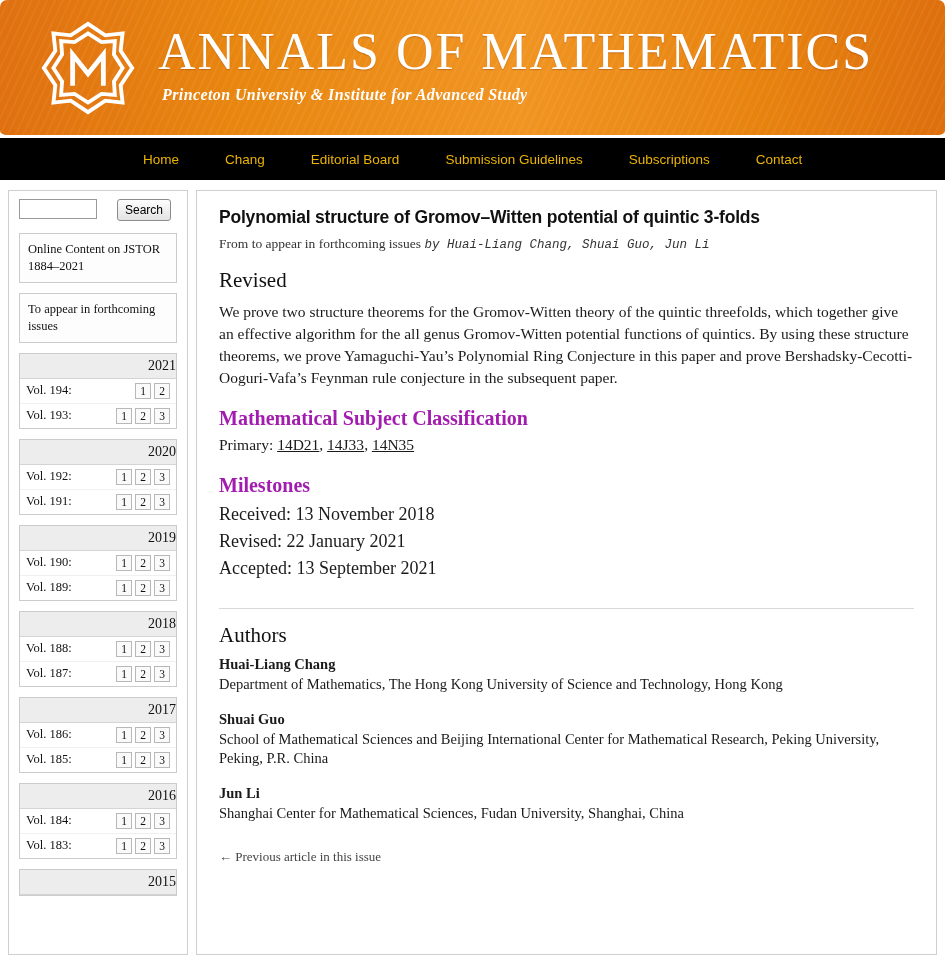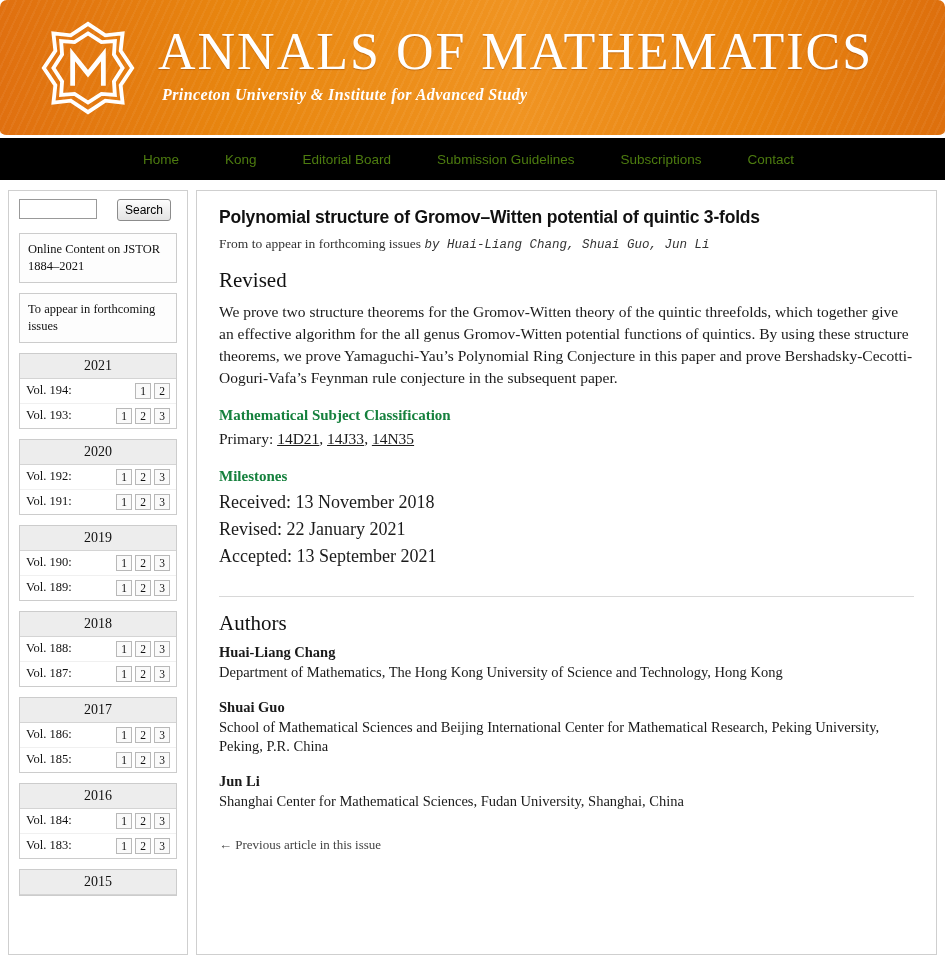--- a/index.html
+++ b/index.html
@@ -73,21 +73,21 @@
 
   
   .navbar {
     height: 42px;
     background: #000000;
     display: flex;
     align-items: stretch;
     padding-left: 120px;
   }
   .navbar a {
-    color: #4d7c0f;
+    color: #eab308;
     text-decoration: none;
     font-size: 13.5px;
     display: flex;
     align-items: center;
     padding: 0 23px;
   }
 
   
   .page {
     display: flex;
@@ -135,21 +135,21 @@
     cursor: pointer;
   }
   .yearblock {
     border: 1px solid #cccccc;
     margin-bottom: 10px;
     background: #ffffff;
   }
   .yearhead {
     background: #ededed;
     border-bottom: 1px solid #d4d4d4;
-    text-align: center;
+    text-align: right;
     font-family: "Liberation Serif", serif;
     font-size: 14px;
     padding: 4px 0;
     color: #111;
   }
   .volrow {
     display: flex;
     align-items: center;
     padding: 4px 6px;
     font-family: "Liberation Serif", serif;
@@ -198,24 +198,24 @@
   .art-meta i { font-family: Liberation Mono, monospace; font-size: 12.5px; font-style: italic; }
   h2.sec {
     font-family: "Liberation Serif", serif;
     font-weight: normal;
     font-size: 21px;
     margin: 4px 0 8px 0;
     color: #111;
   }
   h3.sub {
     font-family: "Liberation Serif", serif;
-    font-size: 15px;
+    font-size: 20px;
     font-weight: bold;
     margin: 18px 0 4px 0;
-    color: #15803d;
+    color: #a21caf;
   }
   p.body {
     font-size: 15.5px;
     line-height: 1.42;
     margin: 0 0 6px 0;
     text-align: left;
   }
   .msc a {
     color: #1a1a1a;
     text-decoration: underline;
@@ -263,21 +263,21 @@
     </div>
     <div class="titleblock">
       <div class="journal-title">ANNALS OF MATHEMATICS</div>
       <div class="journal-sub">Princeton University &amp; Institute for Advanced Study</div>
     </div>
   </div>
 </div>
 
 <div class="navbar">
   <a href="#">Home</a>
-  <a href="#">Kong</a>
+  <a href="#">Chang</a>
   <a href="#">Editorial Board</a>
   <a href="#">Submission Guidelines</a>
   <a href="#">Subscriptions</a>
   <a href="#">Contact</a>
 </div>
 
 <div class="page">
 
   <div class="sidebar">
     <div class="searchrow">

